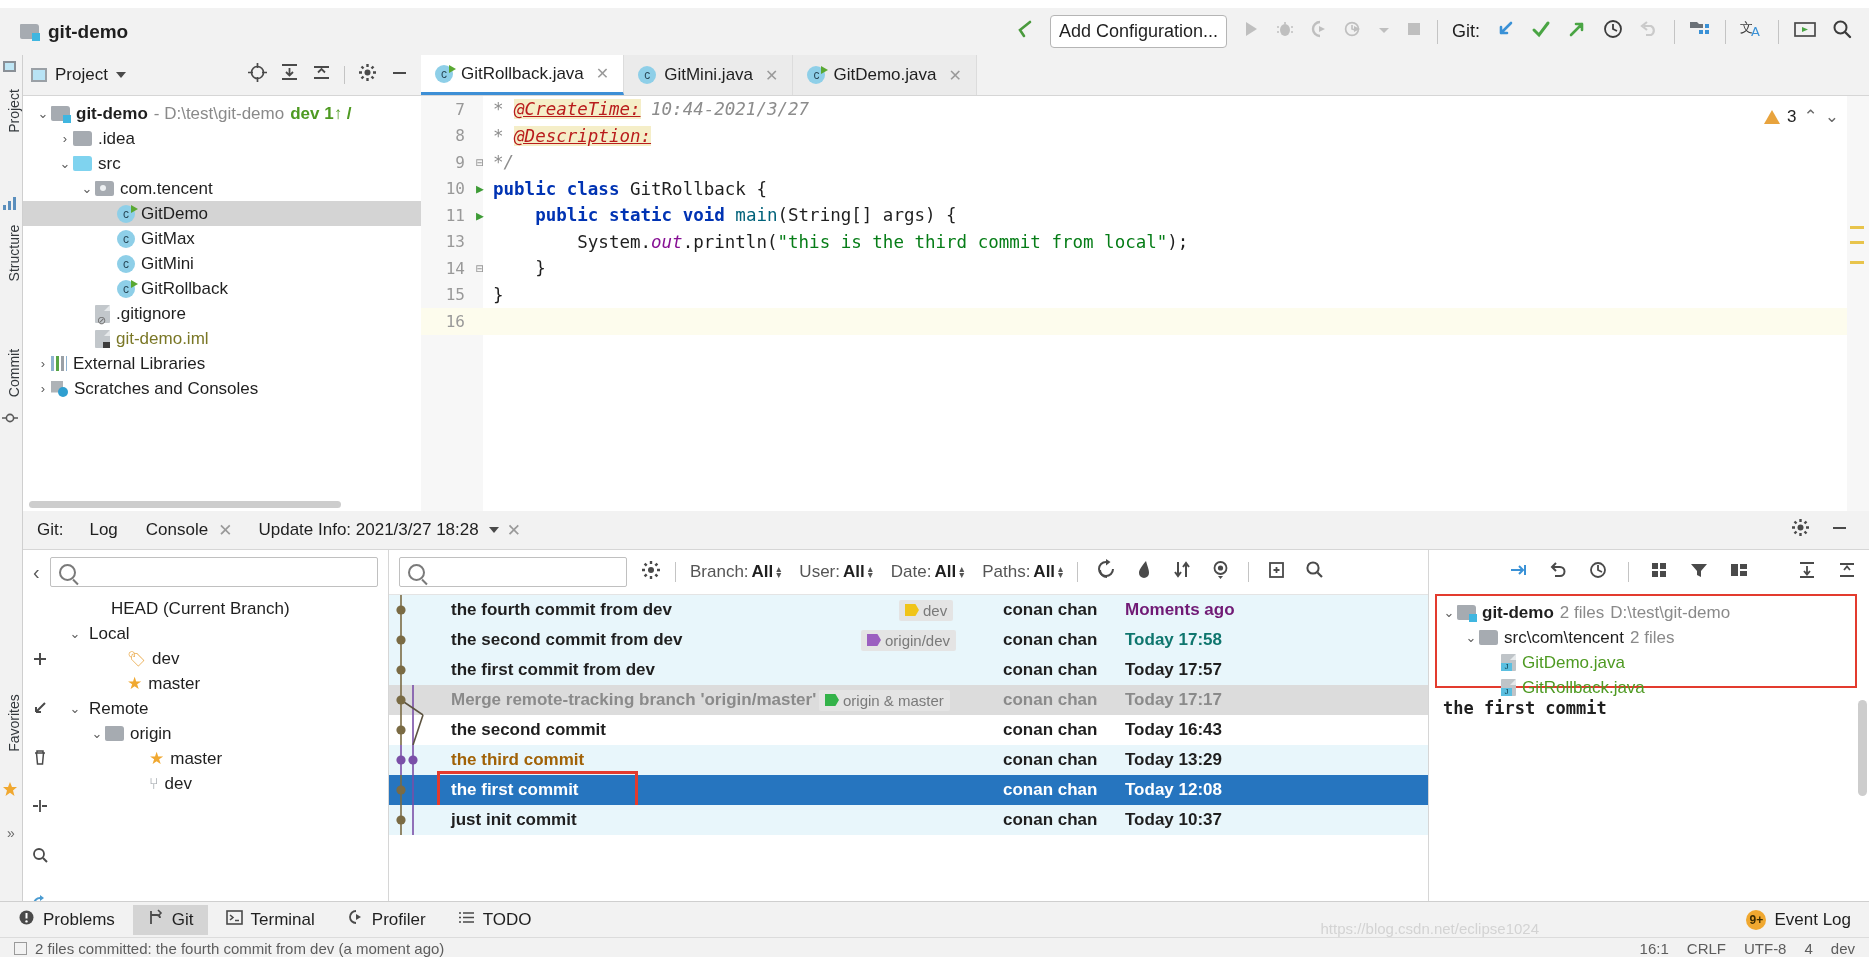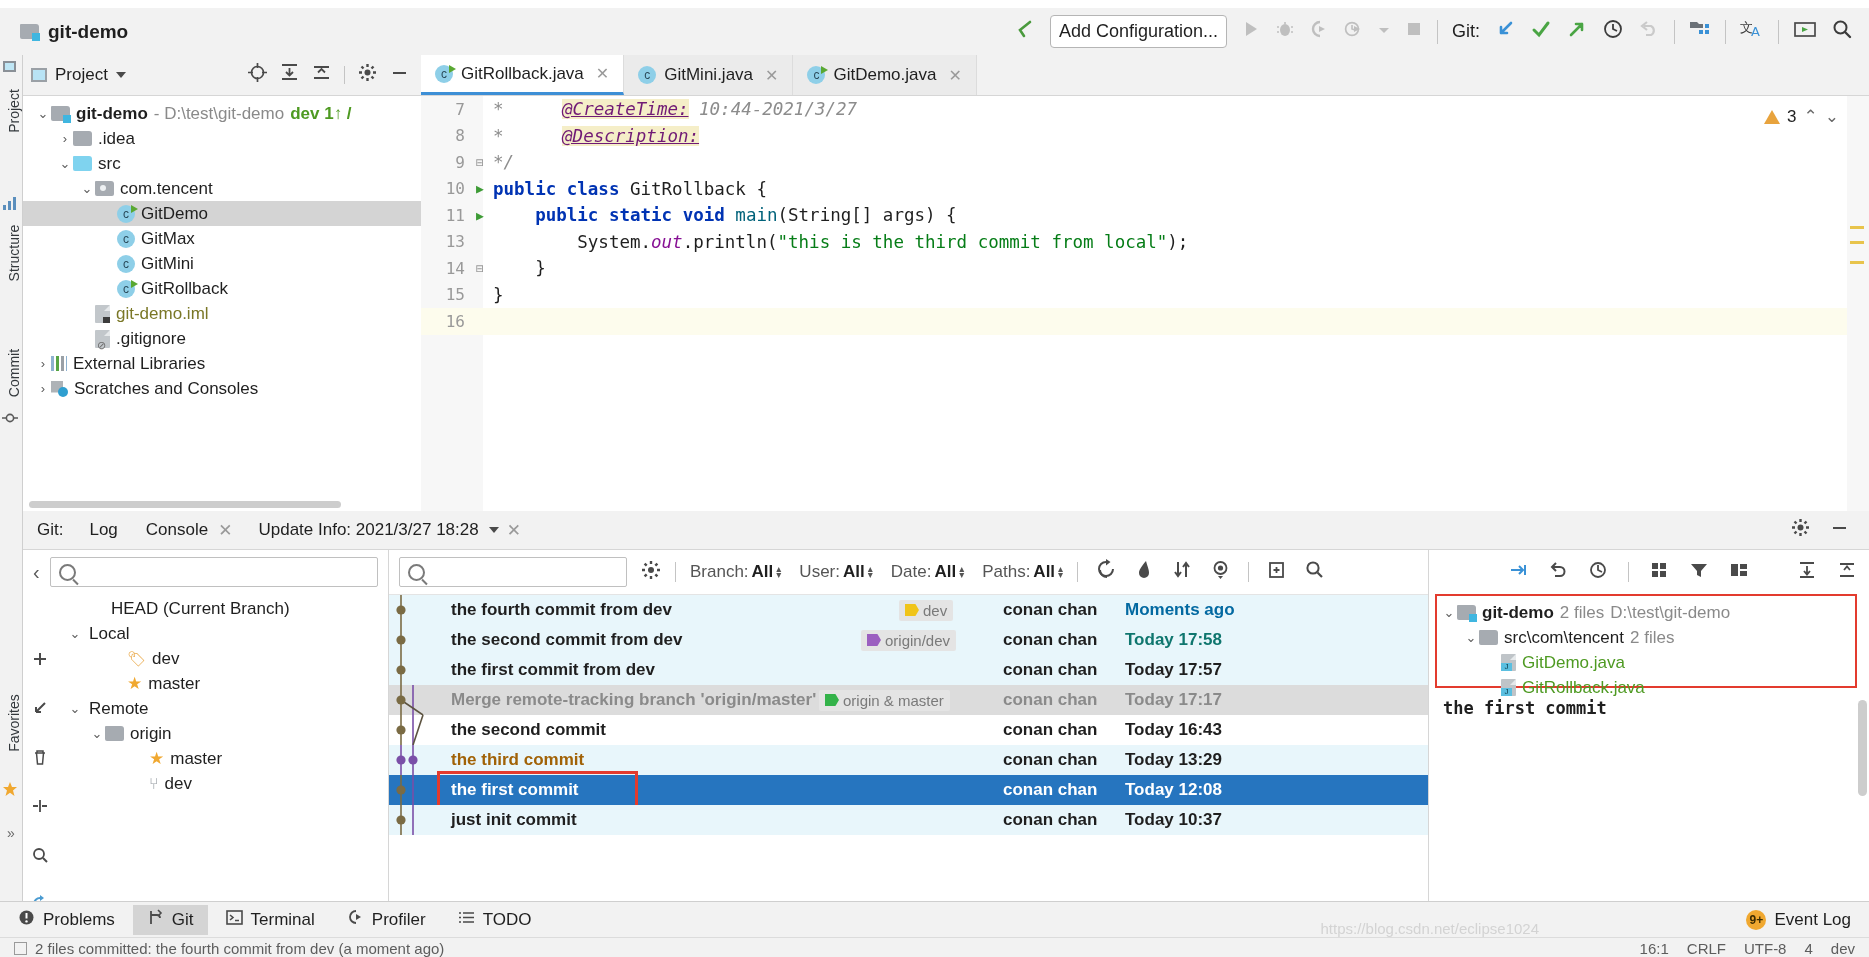--- a/index.html
+++ b/index.html
@@ -79,21 +79,21 @@
             font-family:"DejaVu Sans Mono","Liberation Mono",monospace;font-size:17.5px;}
   .gutter{position:absolute;left:0;top:0;width:62px;height:416px;background:#f7f7f7;}
   .cline{position:relative;height:26.5px;display:flex;align-items:center;white-space:pre;}
   .cline.cur{background:#fdfced;}
   .lnum{position:absolute;left:0;width:44px;text-align:right;color:#999999;font-size:16px;}
   .gmark{position:absolute;left:52px;width:14px;text-align:center;}
   .run-tri{color:#3d9b35;font-size:13px;}
   .fold{color:#9b9b9b;font-size:13px;}
   .ctext{padding-left:72px;}
   .c-cmt{color:#8c8c8c;font-style:italic;}
-  .c-tag{color:#701a75;font-style:italic;text-decoration:underline;background:#f5eec8;margin-left:48px;}
+  .c-tag{color:#b91c1c;font-style:italic;text-decoration:underline;background:#f5eec8;}
   .c-kw{color:#0033b3;font-weight:bold;}
   .c-str{color:#067d17;}
   .c-fld{color:#871094;font-style:italic;}
   .c-fn{color:#00627a;}
   .warn-strip{position:absolute;right:0;top:0;width:22px;height:416px;background:#f7f7f7;}
   .warn-count{position:absolute;right:30px;top:10px;display:flex;align-items:center;gap:7px;font-family:"Liberation Sans",sans-serif;font-size:17px;}
   .tri-warn{width:0;height:0;border-left:8px solid transparent;border-right:8px solid transparent;border-bottom:14px solid #e8a33d;}
   .mini-mark{position:absolute;right:5px;width:14px;height:3px;background:#e8c44c;}
 
   
@@ -400,28 +400,28 @@
         </div>
         <div class="row">
           <span style="width:78px;display:inline-block;"></span>
           <span class="arrow"></span>
           <span class="jicon run">c</span>
           <span class="lbl" style="">GitRollback</span>
         </div>
         <div class="row">
           <span style="width:56px;display:inline-block;"></span>
           <span class="arrow"></span>
+          <span class="fileic ban"></span>
+          <span class="lbl" style="">.gitignore</span>
+        </div>
+        <div class="row">
+          <span style="width:56px;display:inline-block;"></span>
+          <span class="arrow"></span>
           <span class="fileic iml"></span>
           <span class="lbl olive" style="">git-demo.iml</span>
-        </div>
-        <div class="row">
-          <span style="width:56px;display:inline-block;"></span>
-          <span class="arrow"></span>
-          <span class="fileic ban"></span>
-          <span class="lbl" style="">.gitignore</span>
         </div>
         <div class="row">
           <span style="width:12px;display:inline-block;"></span>
           <span class="arrow">›</span>
           <span class="libic"></span>
           <span class="lbl" style="">External Libraries</span>
         </div>
         <div class="row">
           <span style="width:12px;display:inline-block;"></span>
           <span class="arrow">›</span>
@@ -701,21 +701,21 @@
               </svg>
               <span class="subj" style="color:#1f1f1f;">the fourth  commit from dev</span>
               <span class="chip" style="left:510px;">
                 <span class="tagpoly">
                   <i style="background:#f0c419;"></i>
                   <u style="background:#f0c419;"></u>
                 </span>
                 <span>dev</span>
               </span>
               <span class="author" style="color:#1f1f1f;">conan chan</span>
-              <span class="date" style="color:#0369a1;">Moments ago</span>
+              <span class="date" style="color:#701a75;">Moments ago</span>
             </div>
             <div class="crow" style="background: rgb(232, 246, 251);">
               <svg class="graph" viewBox="0 0 62 30" preserveAspectRatio="none">
                 <line x1="12" y1="0" x2="12" y2="30" stroke="#7a6b44" stroke-width="1.6"></line>
                 <circle cx="12" cy="15" r="4.6" fill="#7a6b44"></circle>
               </svg>
               <span class="subj" style="color:#1f1f1f;">the second  commit from dev</span>
               <span class="chip" style="left:472px;">
                 <span class="tagpoly">
                   <i style="background:#9b5fc0;"></i>

